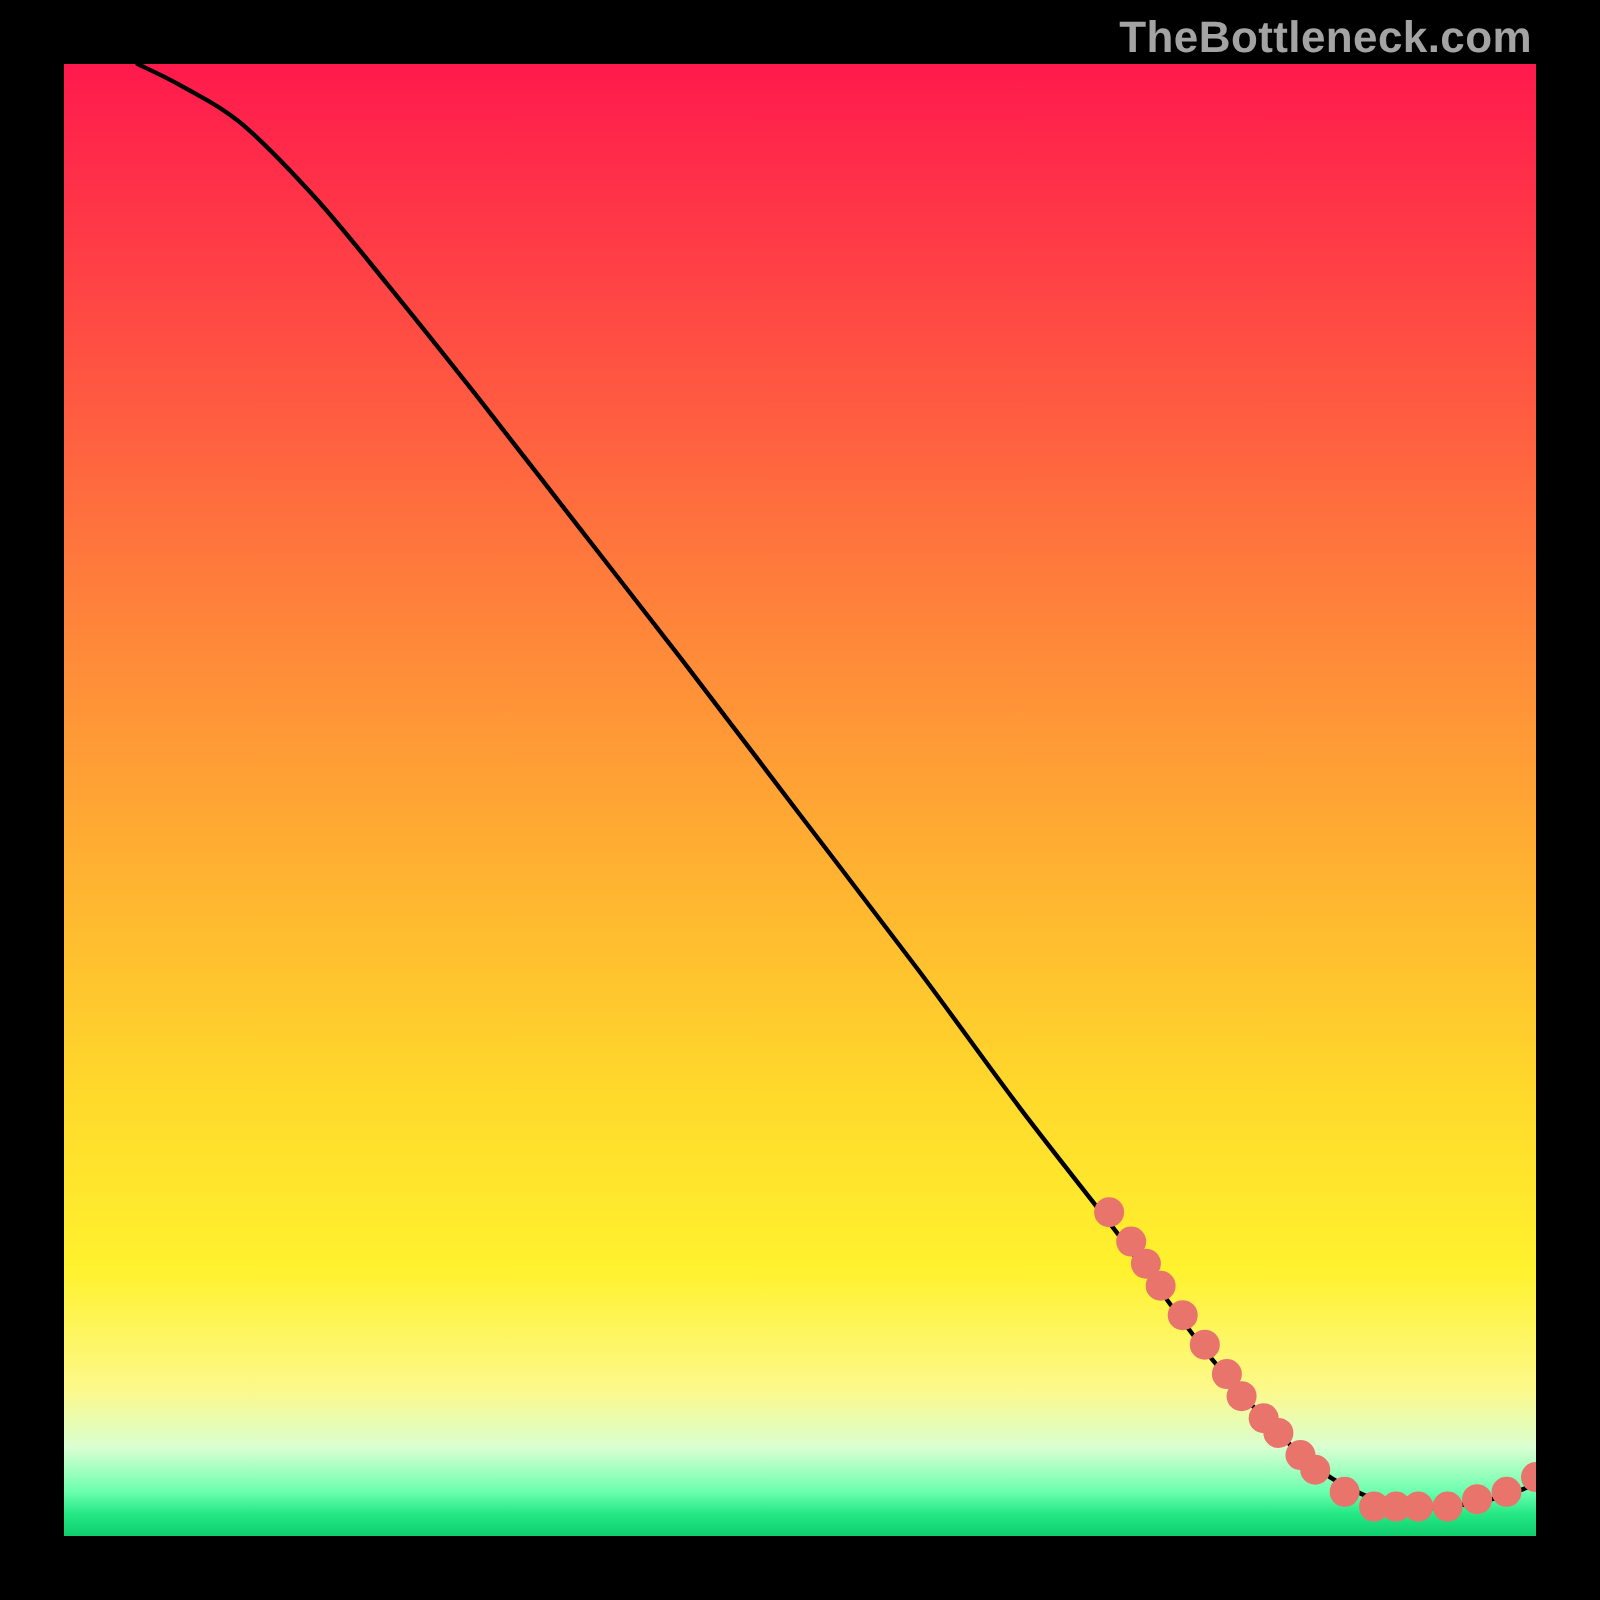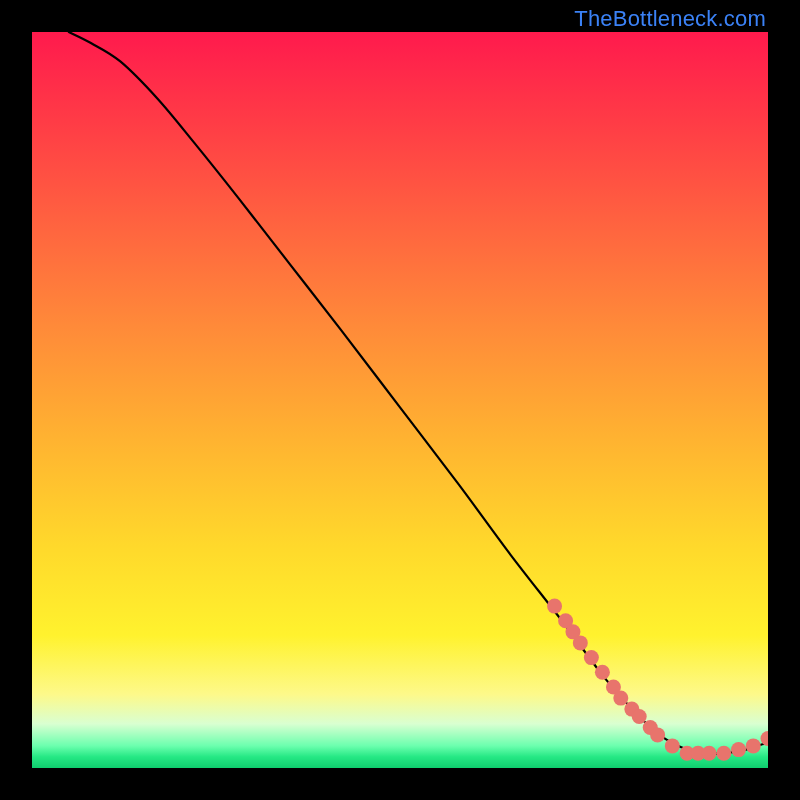--- a/index.html
+++ b/index.html
@@ -35,24 +35,24 @@
       #d9ffd1 94%,
       #6bffae 97%,
       #25e884 98.5%,
       #0fce6e 100%
     );
   }
   .watermark {
     position: absolute;
     top: 6px;
     right: 34px;
-    color: #3b82f6;
+    color: #a3a3a3;
     font-size: 22px;
     letter-spacing: 0.2px;
-    font-weight: 400;
+    font-weight: 700;
     margin-left: 24px;
   }
   svg.chart {
     position: absolute;
     left: 0;
     top: 0;
     width: 736px;
     height: 736px;
   }
 </style>

